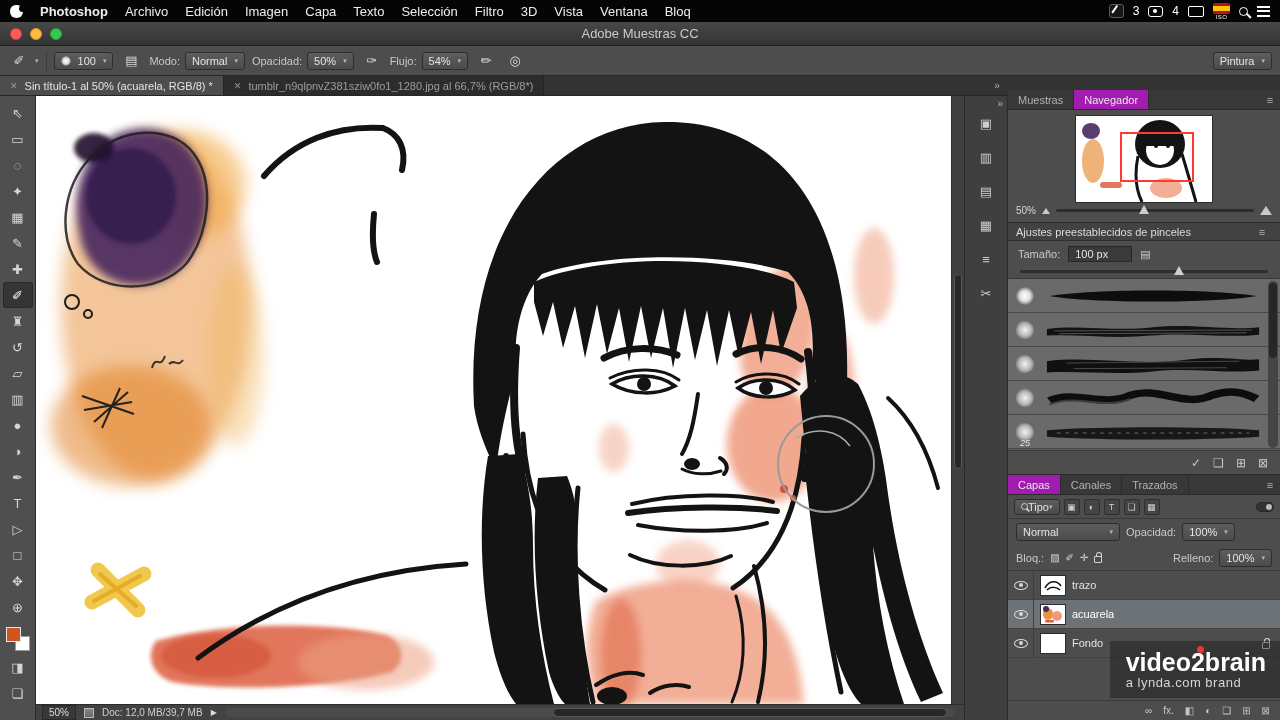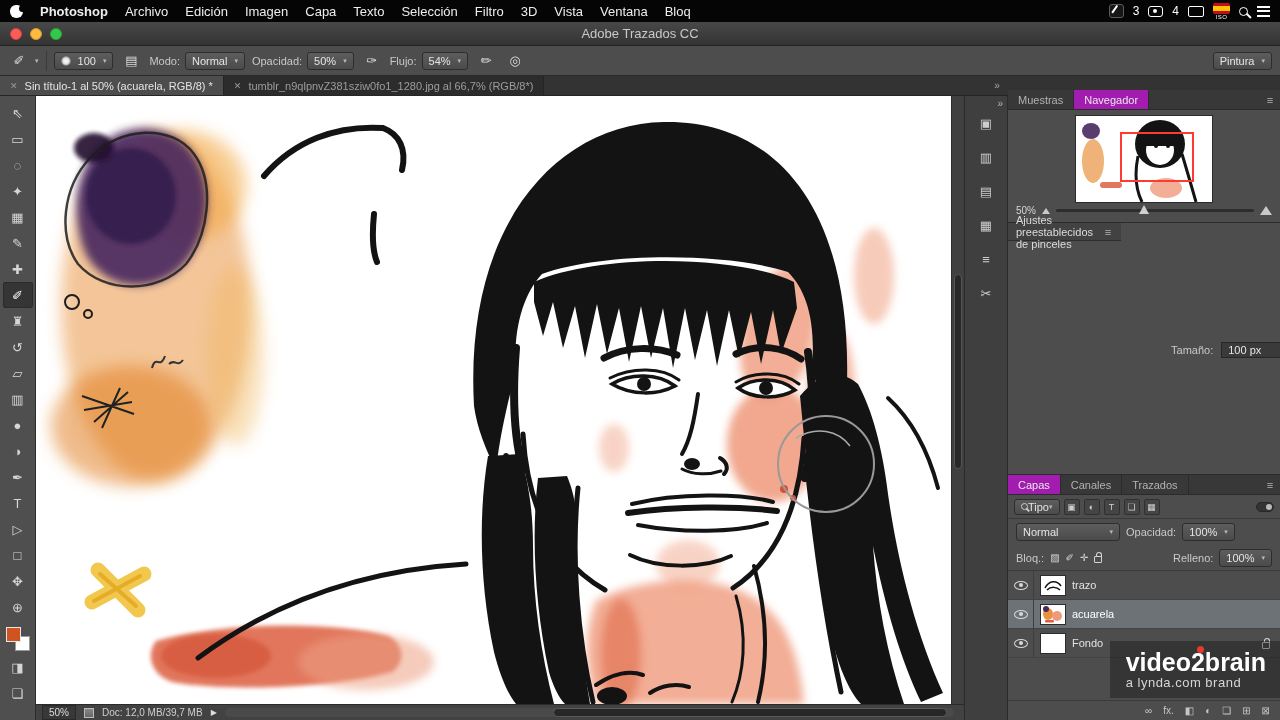--- a/index.html
+++ b/index.html
@@ -98,21 +98,21 @@
   .panel-nav { height:132px; display:flex; flex-direction:column; }
   .nav-thumb { position:relative; width:136px; height:86px; background:#fff; margin:6px auto 3px; outline:1px solid #2b2b2b; }
   .nav-view-box { position:absolute; left:44px; top:16px; width:74px; height:50px; border:2px solid #ff3a30; }
   .nav-zoom-row { display:flex; align-items:center; gap:6px; padding:0 8px; font-size:10px; color:#d5d5d5; }
   .tri-up-s { width:0; height:0; border-left:4px solid transparent; border-right:4px solid transparent; border-bottom:6px solid #c9c9c9; }
   .tri-up-l { width:0; height:0; border-left:6px solid transparent; border-right:6px solid transparent; border-bottom:9px solid #c9c9c9; }
   .slider-track { flex:1; height:3px; background:#2d2d2d; border-radius:2px; position:relative; }
   .slider-thumb { position:absolute; top:-4px; width:0; height:0; border-left:5px solid transparent; border-right:5px solid transparent; border-bottom:9px solid #cfcfcf; }
 
   
-  .panel-brushes { height:252px; display:flex; flex-direction:row; border-top:1px solid #2b2b2b;gap:40px; }
+  .panel-brushes { height:252px; display:flex; flex-direction:column; border-top:1px solid #2b2b2b; }
   .pheader { height:18px; background:#424242; border-bottom:1px solid #2e2e2e; display:flex; align-items:center; padding:0 8px; font-size:11px; color:#dcdcdc; }
   .size-row { display:flex; align-items:center; gap:8px; padding:5px 10px 2px; font-size:11px; color:#c9c9c9; }
   .val-box { width:64px; background:#3a3a3a; border:1px solid #272727; padding:1px 6px; color:#e6e6e6; }
   .hslider { position:relative; height:12px; margin:0 12px 2px; }
   .hs-track { position:absolute; left:0; right:0; top:6px; height:3px; background:#2d2d2d; border-radius:2px; }
   .brush-list { flex:1; position:relative; background:#5f5f5f; border-top:1px solid #3a3a3a; overflow:hidden; }
   .brow { height:34px; display:flex; align-items:center; border-bottom:1px solid #484848; background:#6a6a6a; }
   .tip-cell { position:relative; width:34px; height:100%; display:grid; place-items:center; }
   .tip { width:18px; height:18px; border-radius:50%; background:radial-gradient(circle,#fff 0%,#e2e2e2 40%,rgba(255,255,255,0) 75%); }
   .tip.rough { border-radius:42% 58% 52% 48%; background:radial-gradient(circle,#f2f2f2 0%,#b9b9b9 48%,rgba(255,255,255,0) 80%); }
@@ -192,21 +192,21 @@
       <span class="list-icon"></span>
     </div>
   </div>
 
   <div class="titlebar">
     <div class="traffic">
       <span class="tl tl-red"></span>
       <span class="tl tl-yellow"></span>
       <span class="tl tl-green"></span>
     </div>
-    <div class="tb-title">Adobe Trazados CC</div>
+    <div class="tb-title">Adobe Muestras CC</div>
   </div>
 
   <div class="optionsbar">
     <div class="ob-group">
       <span class="ob-icon">✐</span>
       <span class="dd-arrow">▾</span>
     </div>
     <div class="ob-sep"></div>
     <div class="dd">
       <span class="soft-dot"></span>

